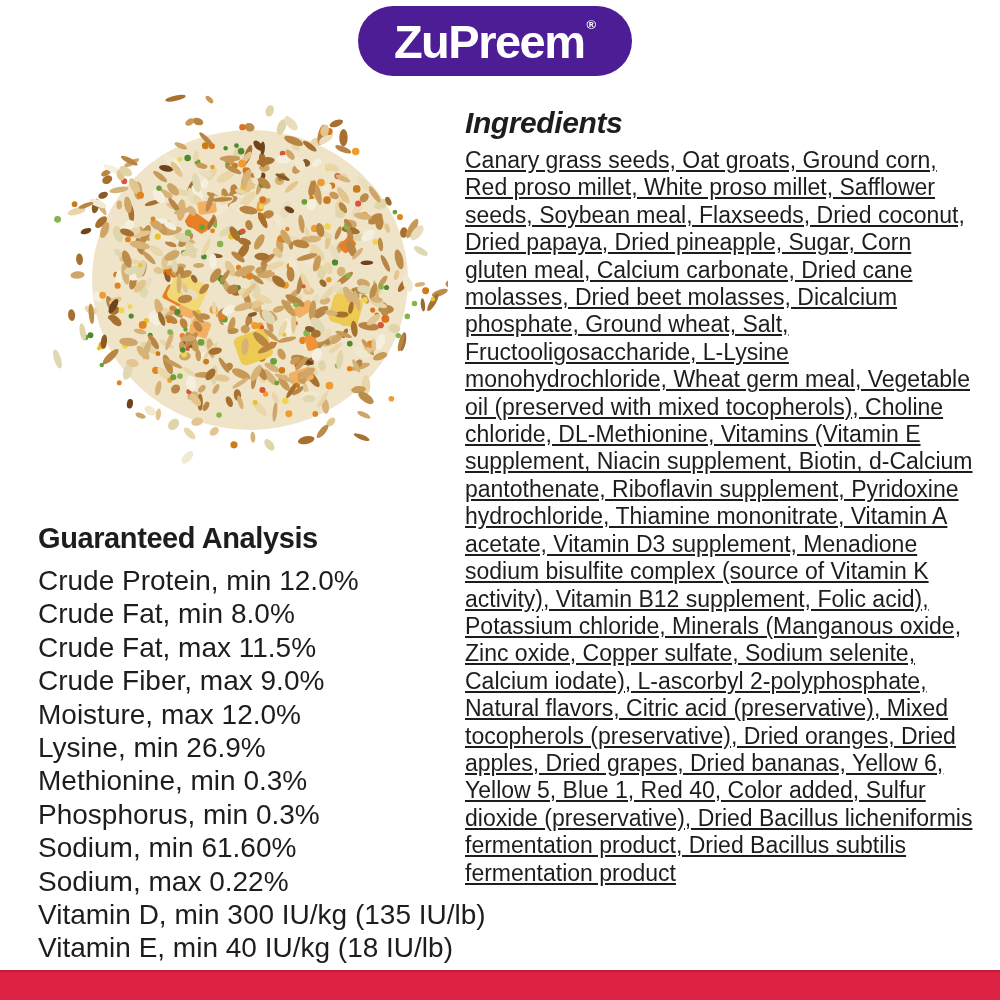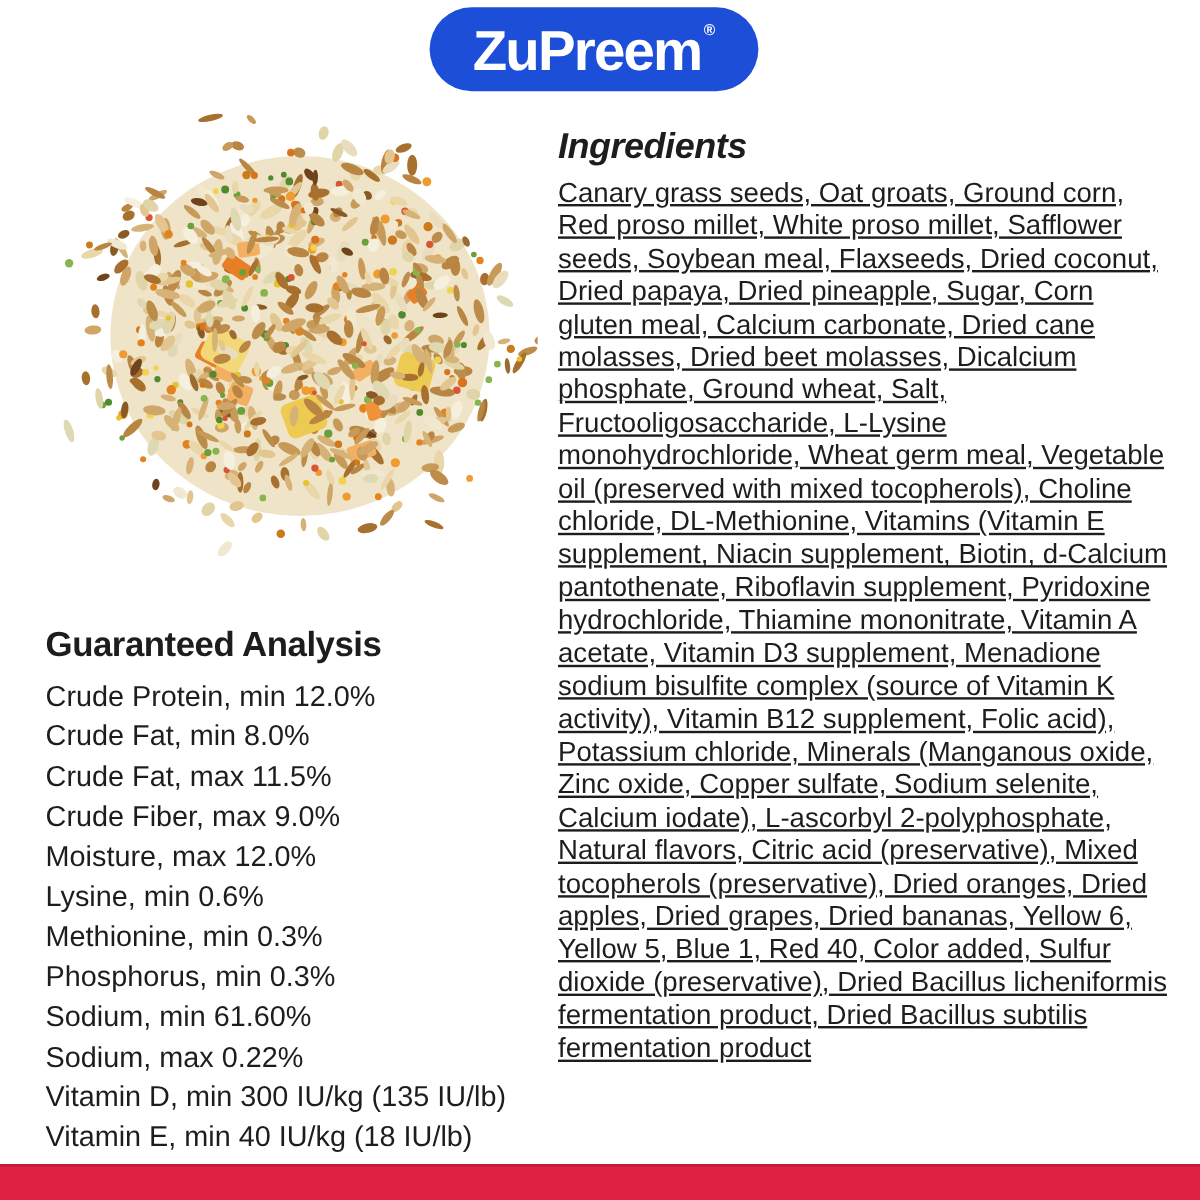--- a/index.html
+++ b/index.html
@@ -16,39 +16,39 @@
   }
   .logo-text { font-size:47px; font-weight:800; letter-spacing:-1.5px; line-height:1; }
   .logo-reg  { font-size:13px; font-weight:700; align-self:flex-start; margin:11px 0 0 2px; }
 
   
   #seed-photo { position:absolute; left:52px; top:84px; width:396px; height:404px; }
 
   
   .ga { position:absolute; left:38px; top:501px; width:430px;margin-top:21px; }
   .ga-title { margin:0 0 9px 0; font-size:29px; font-weight:700; letter-spacing:-0.4px; }
-  .ga-item  { font-size:24px; line-height:33.4px; white-space:nowrap; }
+  .ga-item  { font-size:28px; line-height:33.4px; white-space:nowrap; }
 
   
   .ing { position:absolute; left:465px; top:106px; width:508px; }
   .ing-title { margin:0 0 7px 0; font-size:30px; font-weight:700; letter-spacing:-0.4px;font-style:italic; }
   .ing-text  { margin:0; font-size:23px; line-height:27.4px;text-decoration:underline; }
 
   
   .bottom-bar {
     position:absolute; left:0; bottom:0; width:1000px; height:30px;
     box-sizing:border-box; border-top:2px solid #c01c3a;
   }
 </style>
 </head>
 <body>
 
 <div class="canvas">
 
-  <div class="logo-pill" style="background: #1d4ed8; color: rgb(255, 255, 255);">
+  <div class="logo-pill" style="background: #4c1d95; color: rgb(255, 255, 255);">
     <span class="logo-text">ZuPreem</span>
     <span class="logo-reg">®</span>
   </div>
 
   <svg id="seed-photo" viewBox="0 0 396 404">
       <ellipse cx="198" cy="196" rx="158" ry="150" fill="#e6d5ab" opacity="0.65"></ellipse>
       <ellipse cx="92.5751785553467" cy="149.75771056756292" rx="8.614115910837427" ry="2.647083489364013" fill="#cfa668" transform="rotate(55.20734266843647 92.5751785553467 149.75771056756292)"></ellipse>
       <ellipse cx="58.55882165695138" cy="220.562460376151" rx="9.098190914141014" ry="3.3053485029842706" fill="#b98542" transform="rotate(68.94172301050276 58.55882165695138 220.562460376151)"></ellipse>
       <ellipse cx="201.88721873535943" cy="296.3967034942751" rx="8.97897705831565" ry="2.478362507140264" fill="#bc8c4a" transform="rotate(98.38965320494026 201.88721873535943 296.3967034942751)"></ellipse>
       <ellipse cx="214.01142031778232" cy="183.71047699060227" rx="6.953183976234868" ry="3.2466869489755483" fill="#bc8c4a" transform="rotate(45.212853527627885 214.01142031778232 183.71047699060227)"></ellipse>
@@ -758,21 +758,21 @@
     </svg>
 
   <section class="ga">
     <h2 class="ga-title">Guaranteed Analysis</h2>
     <div>
       <div class="ga-item">Crude Protein, min 12.0%</div>
       <div class="ga-item">Crude Fat, min 8.0%</div>
       <div class="ga-item">Crude Fat, max 11.5%</div>
       <div class="ga-item">Crude Fiber, max 9.0%</div>
       <div class="ga-item">Moisture, max 12.0%</div>
-      <div class="ga-item">Lysine, min 0.6%</div>
+      <div class="ga-item">Lysine, min 26.9%</div>
       <div class="ga-item">Methionine, min 0.3%</div>
       <div class="ga-item">Phosphorus, min 0.3%</div>
       <div class="ga-item">Sodium, min 61.60%</div>
       <div class="ga-item">Sodium, max 0.22%</div>
       <div class="ga-item">Vitamin D, min 300 IU/kg (135 IU/lb)</div>
       <div class="ga-item">Vitamin E, min 40 IU/kg (18 IU/lb)</div>
     </div>
   </section>
 
   <section class="ing">

